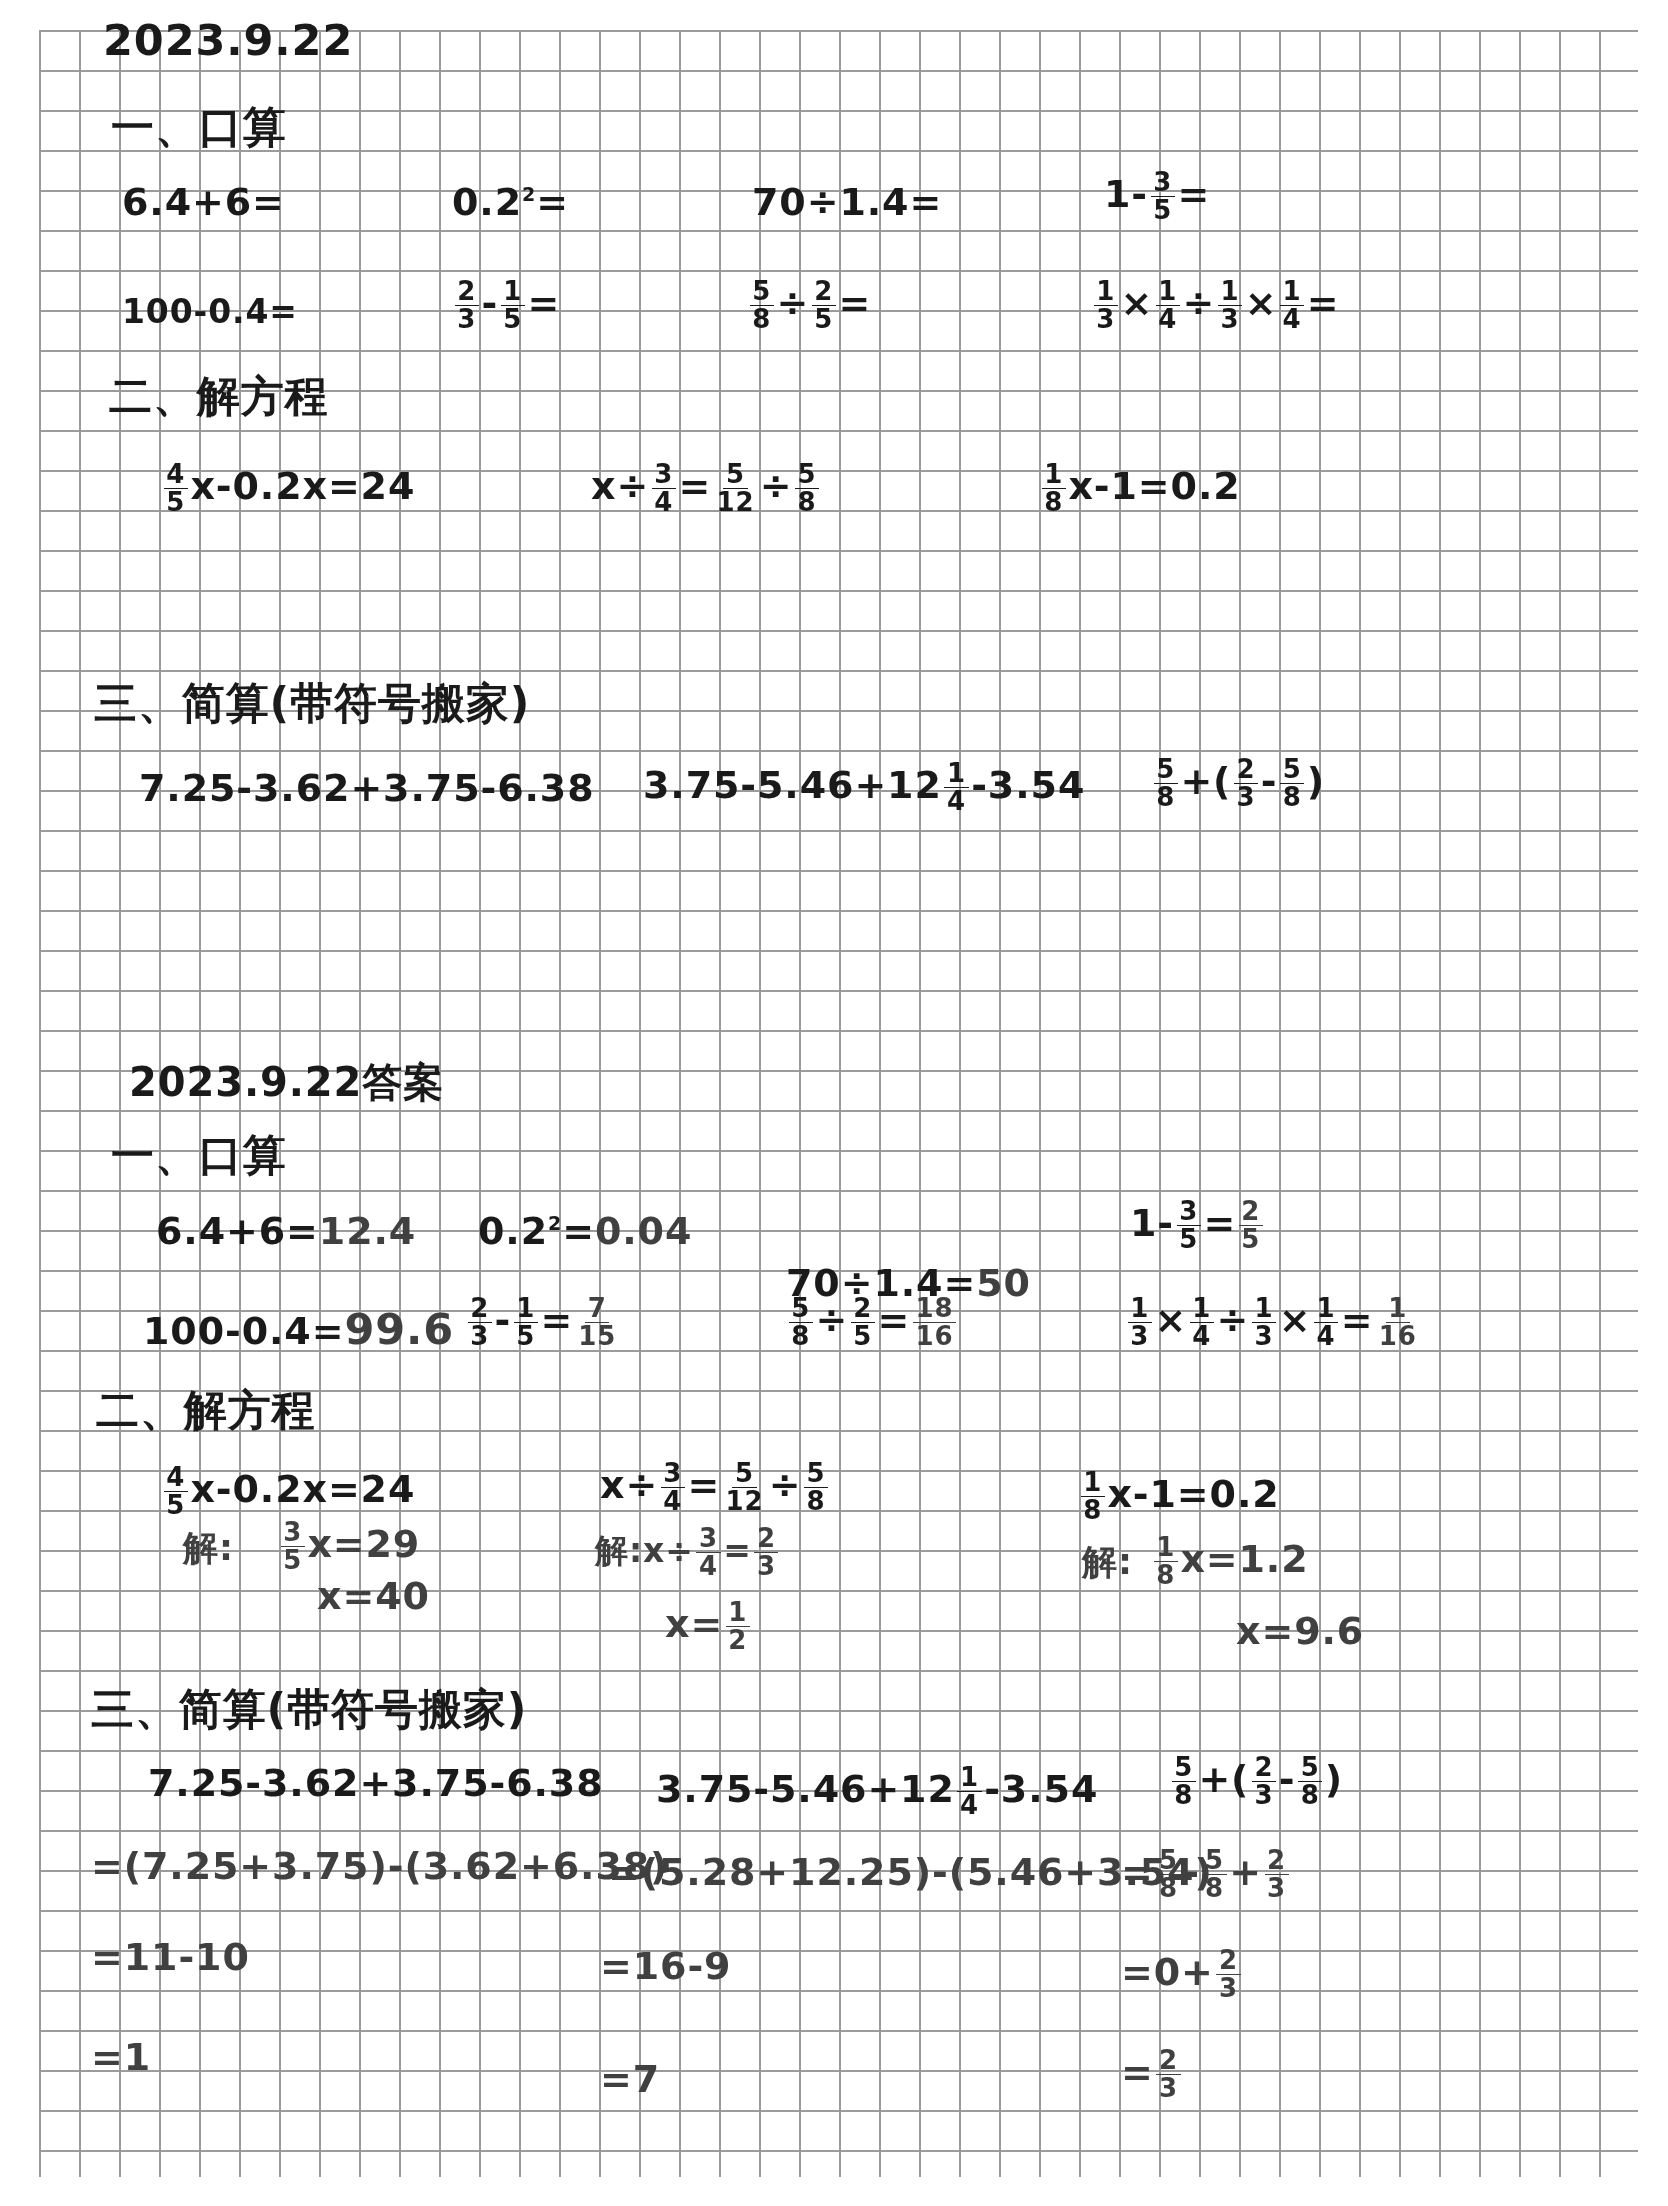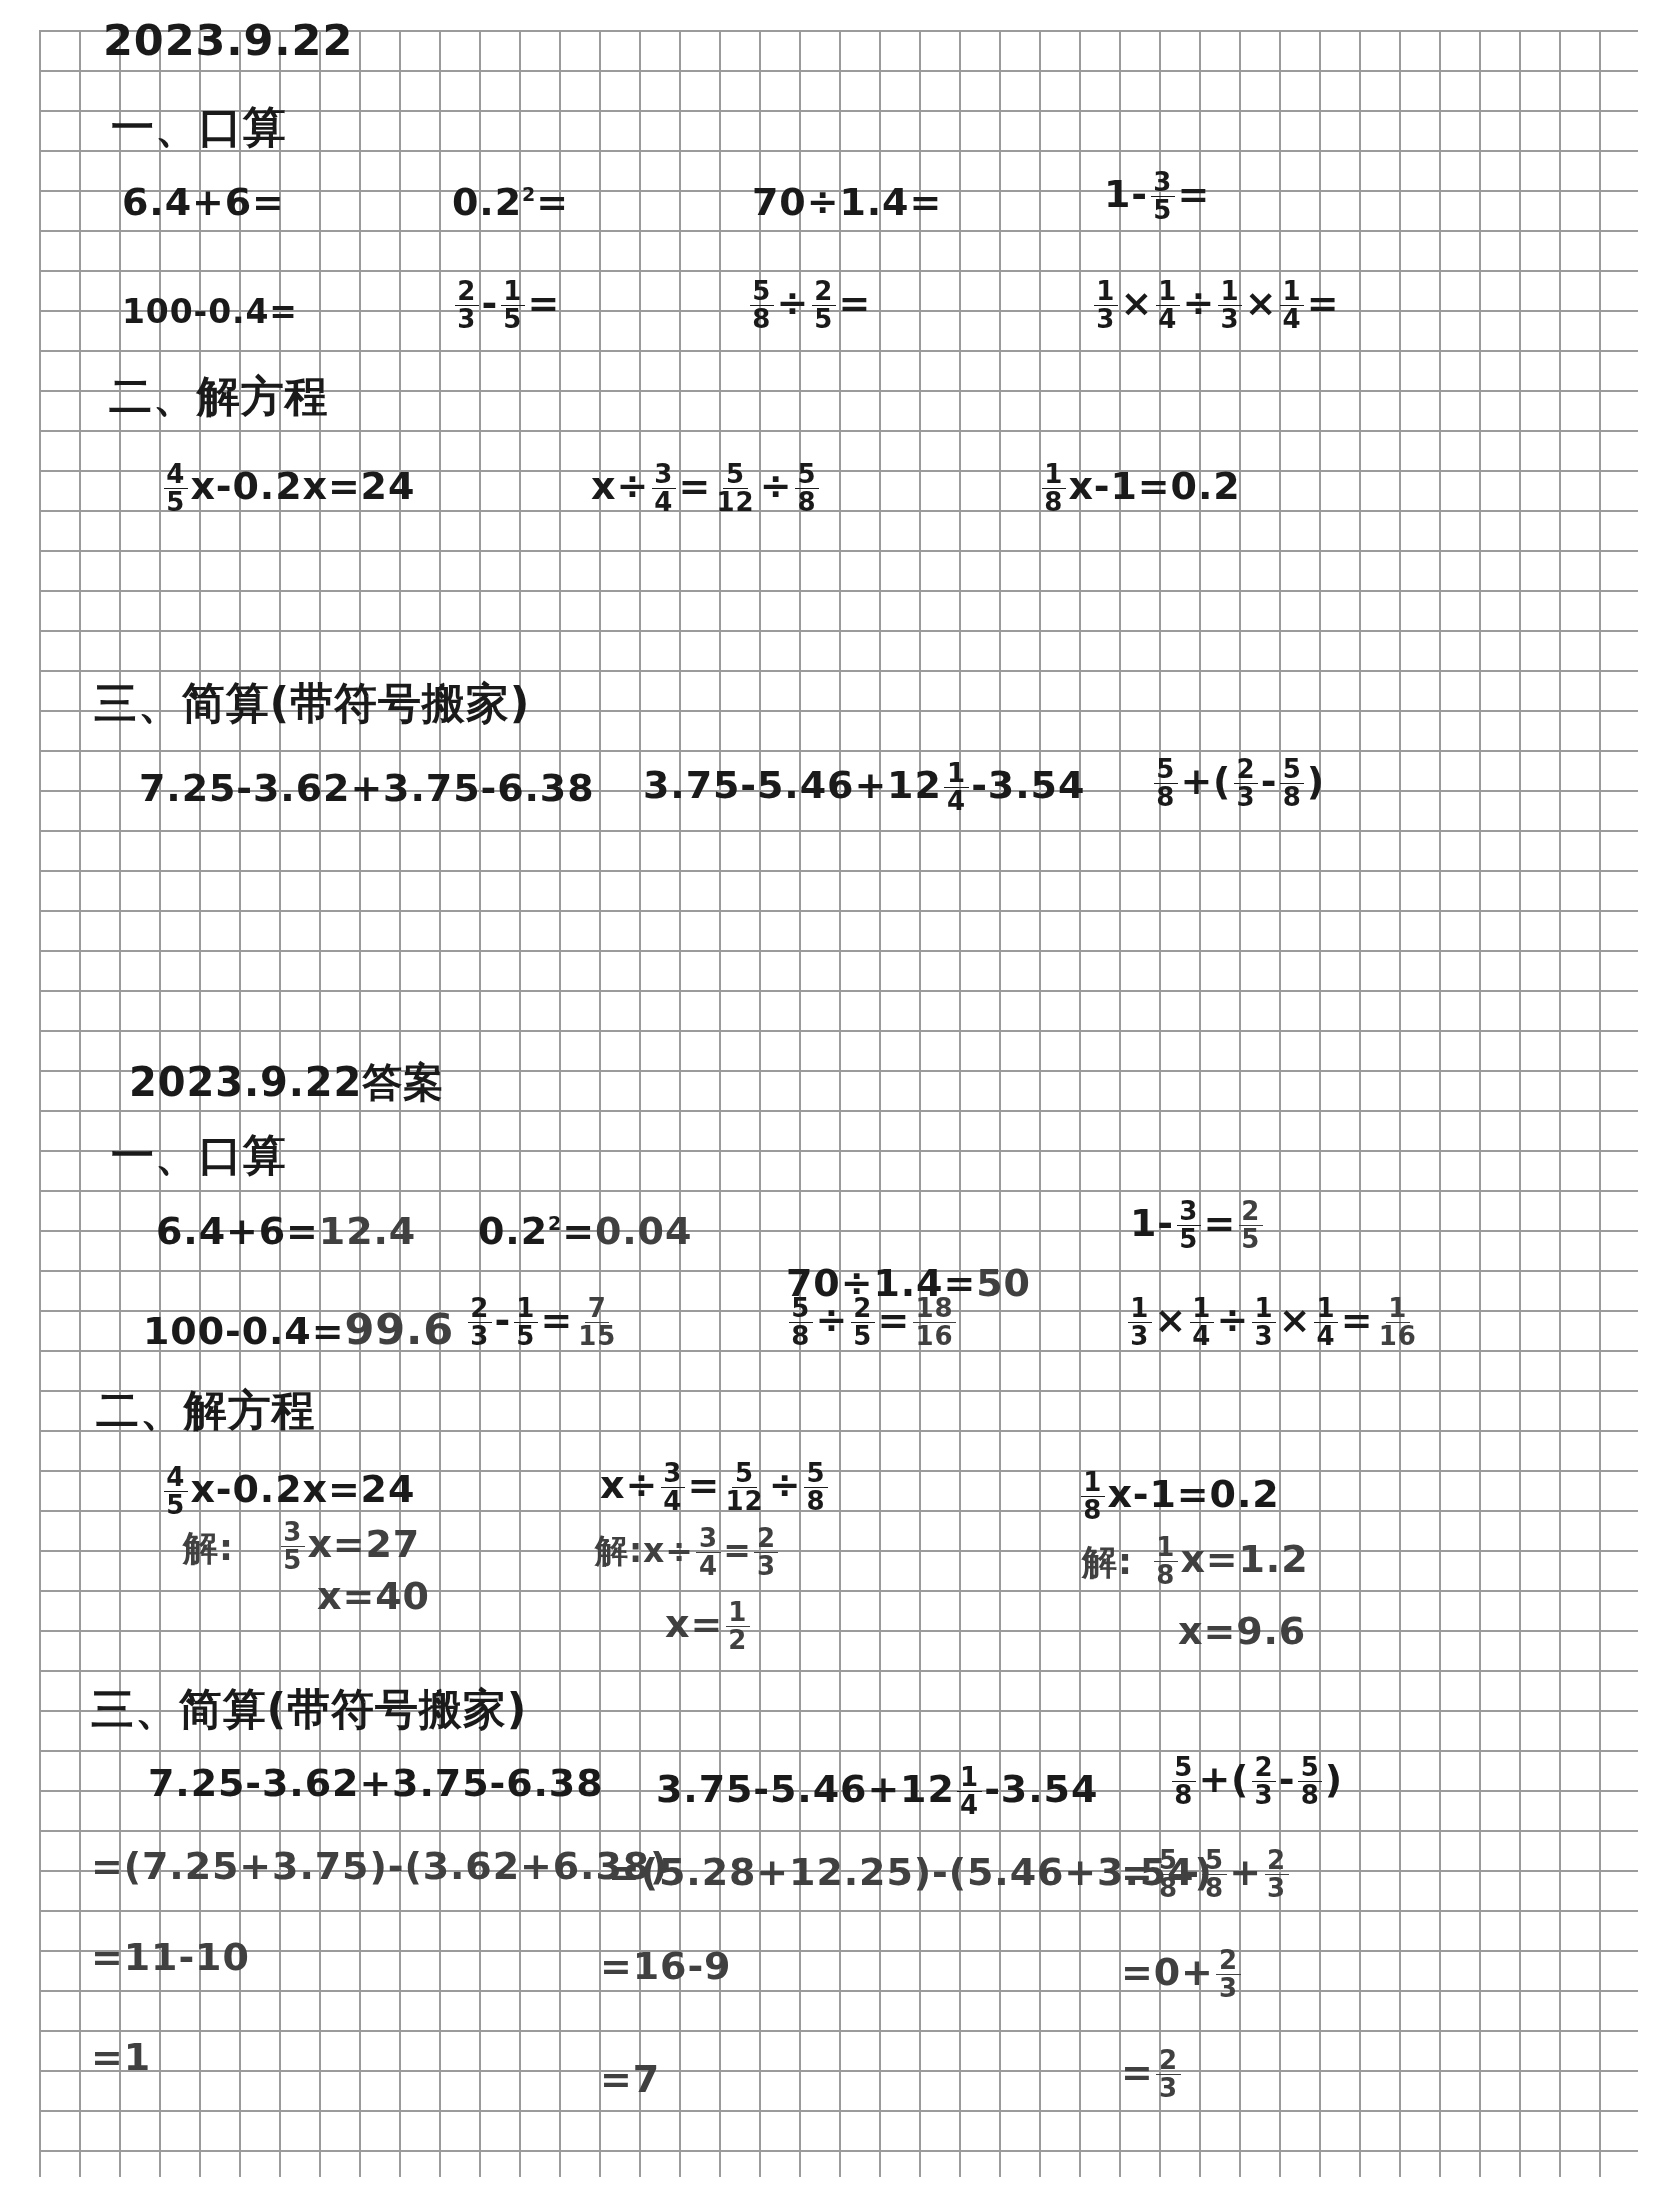--- a/index.html
+++ b/index.html
@@ -157,21 +157,21 @@
 <div class="t cn head" style="left:96px;top:1389px;">二、解方程</div>
 
 <div class="t" style="left:161px;top:1464px;"><span class="frac">
       <span class="num">4</span>
       <span class="den">5</span>
     </span><span>x-0.2x=24</span></div>
 <div class="t red cn" style="left:183px;top:1531px;font-size:35px;">解:</div>
 <div class="t red" style="left:278px;top:1519px;"><span class="frac">
       <span class="num">3</span>
       <span class="den">5</span>
-    </span><span>x=27</span></div>
+    </span><span>x=29</span></div>
 <div class="t red" style="left:317px;top:1577px;">x=40</div>
 
 <div class="t" style="left:600px;top:1460px;"><span>x÷</span><span class="frac">
       <span class="num">3</span>
       <span class="den">4</span>
     </span><span>=</span><span class="frac">
       <span class="num">5</span>
       <span class="den">12</span>
     </span><span>÷</span><span class="frac">
       <span class="num">5</span>
@@ -191,21 +191,21 @@
 
 <div class="t" style="left:1078px;top:1469px;"><span class="frac">
       <span class="num">1</span>
       <span class="den">8</span>
     </span><span>x-1=0.2</span></div>
 <div class="t red cn" style="left:1082px;top:1545px;font-size:35px;">解:</div>
 <div class="t red" style="left:1151px;top:1534px;"><span class="frac">
       <span class="num">1</span>
       <span class="den">8</span>
     </span><span>x=1.2</span></div>
-<div class="t red" style="left:1178px;top:1612px;">x=9.6</div>
+<div class="t red" style="left:1236px;top:1612px;">x=9.6</div>
 
 <div class="t cn head" style="left:91px;top:1688px;">三、简算(带符号搬家)</div>
 <div class="t" style="left:148px;top:1764px;">7.25-3.62+3.75-6.38</div>
 <div class="t" style="left:656px;top:1764px;"><span>3.75-5.46+12</span><span class="frac">
       <span class="num">1</span>
       <span class="den">4</span>
     </span><span>-3.54</span></div>
 <div class="t" style="left:1169px;top:1754px;"><span class="frac">
       <span class="num">5</span>
       <span class="den">8</span>

